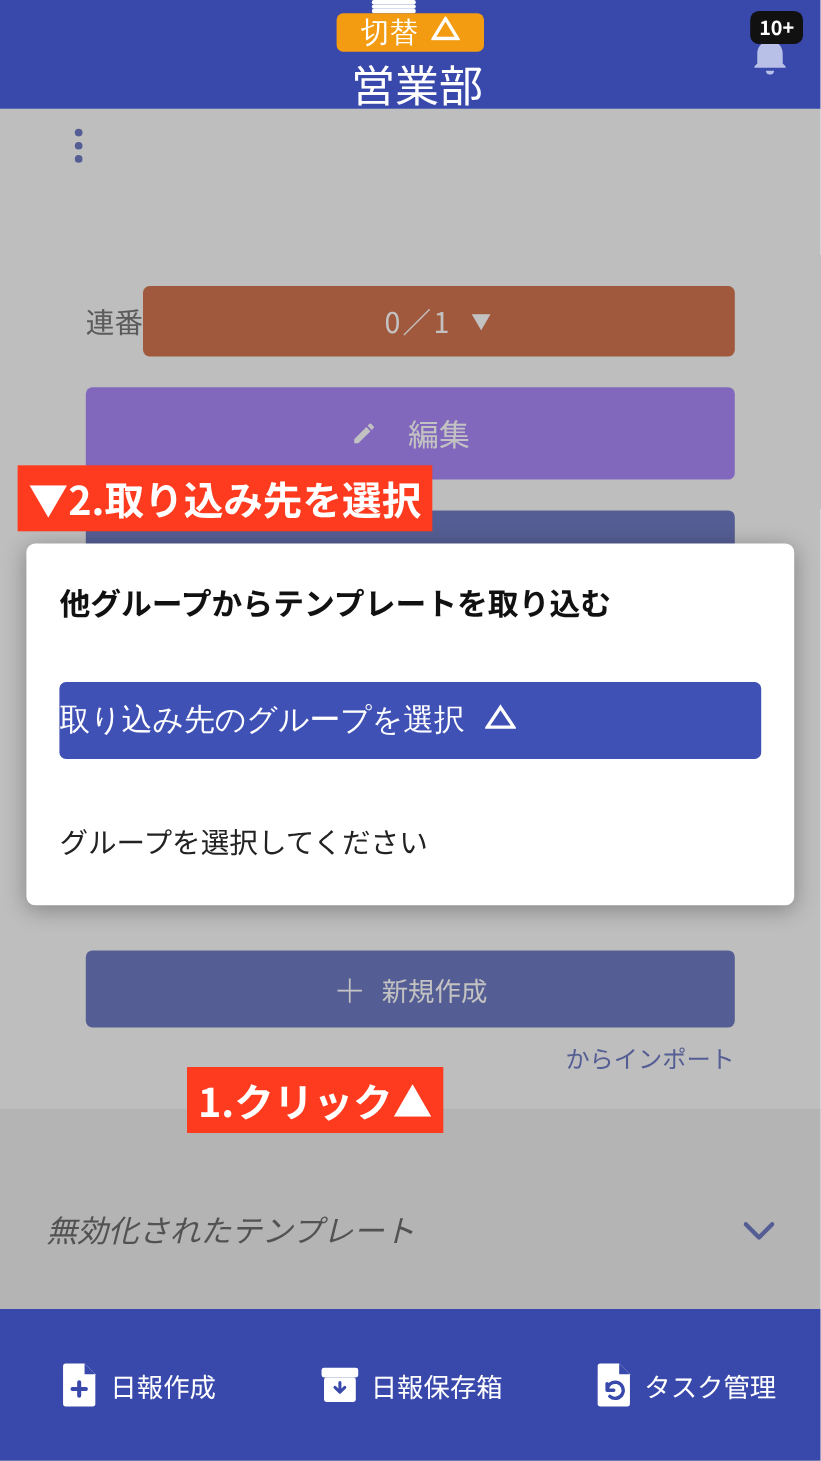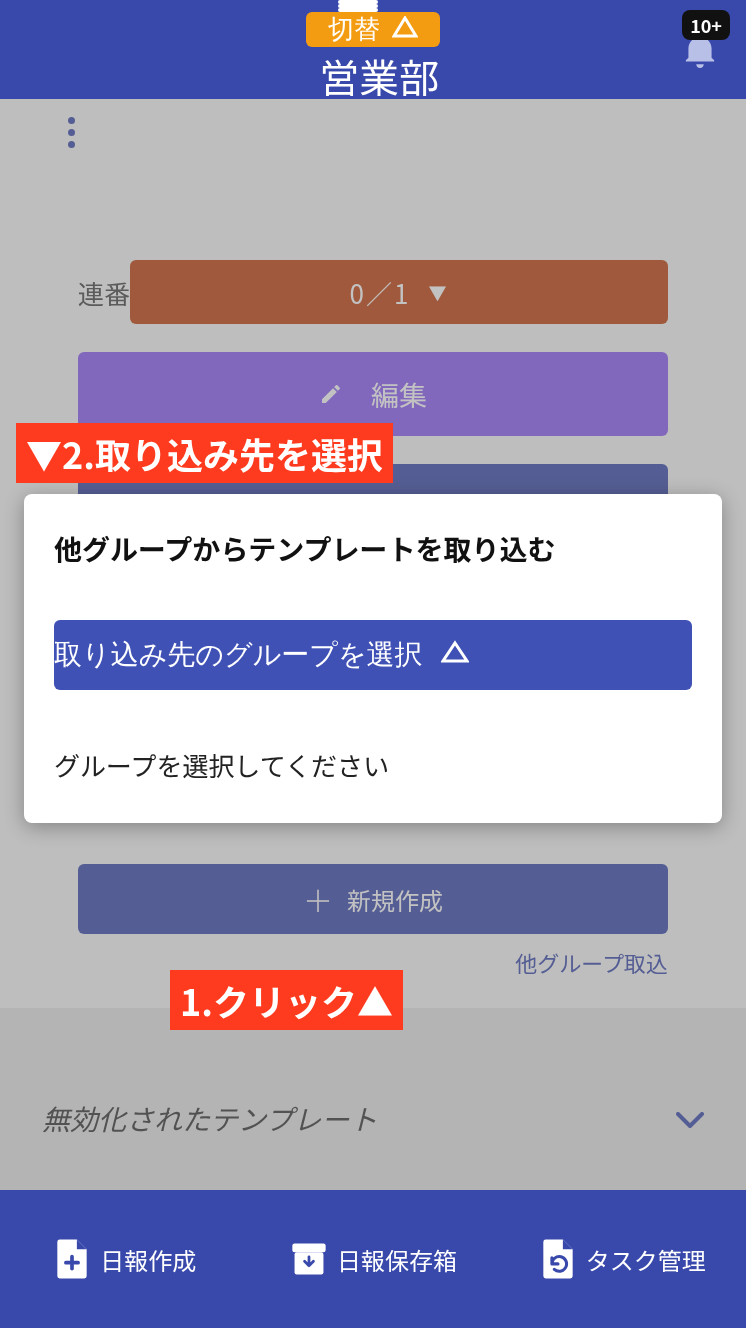--- a/index.html
+++ b/index.html
@@ -115,21 +115,21 @@
     </div>
 
     <div class="big-btn-stub"></div>
 
     <div class="action-row">
       <div class="action-btn">
         <span style="font-size:30px;font-weight:300;">＋</span>
         <span>新規作成</span>
       </div>
     </div>
-    <div class="import-link">他グループ取込</div>
+    <div class="import-link">からインポート</div>
   </div>
 
   <div class="disabled-row">
     <div class="disabled-label">無効化されたテンプレート</div>
     <div class="chev-down">
       <svg width="28" height="18" viewBox="0 0 28 18">
           <path d="M2 2 L14 14 L26 2" stroke="#3949ab" stroke-width="4" fill="none" stroke-linecap="round" stroke-linejoin="round"></path>
         </svg>
     </div>
   </div>

